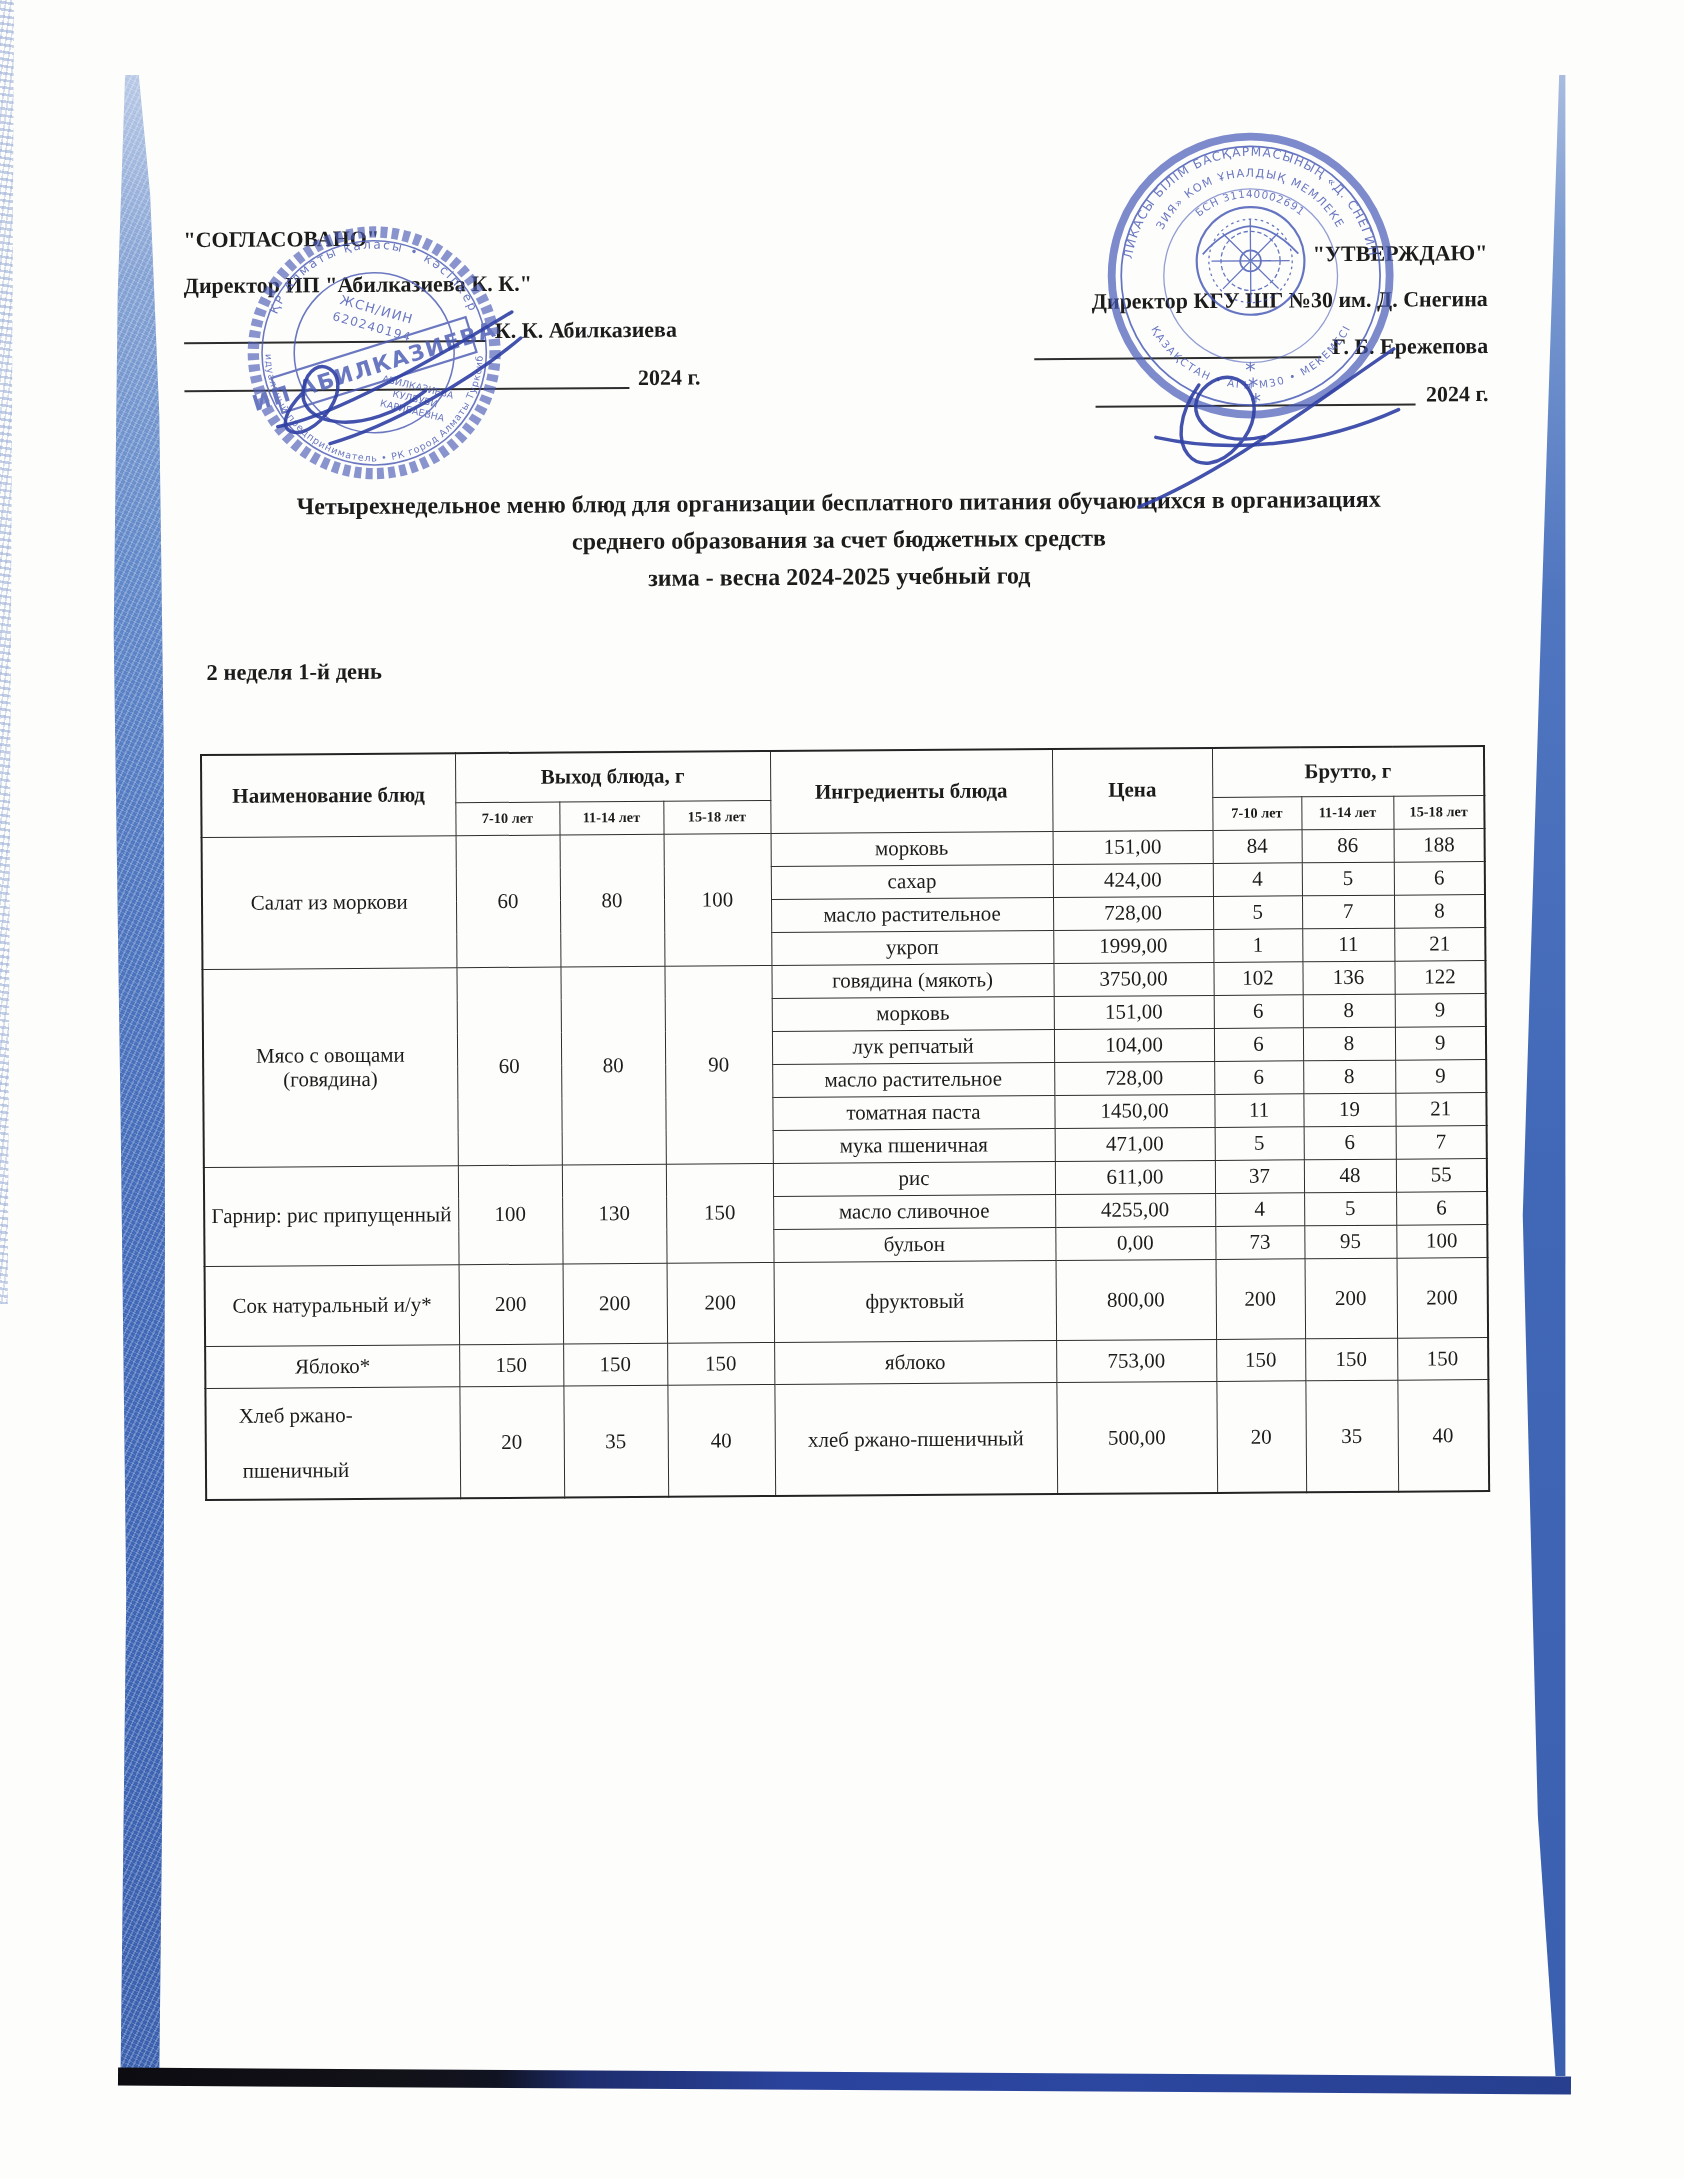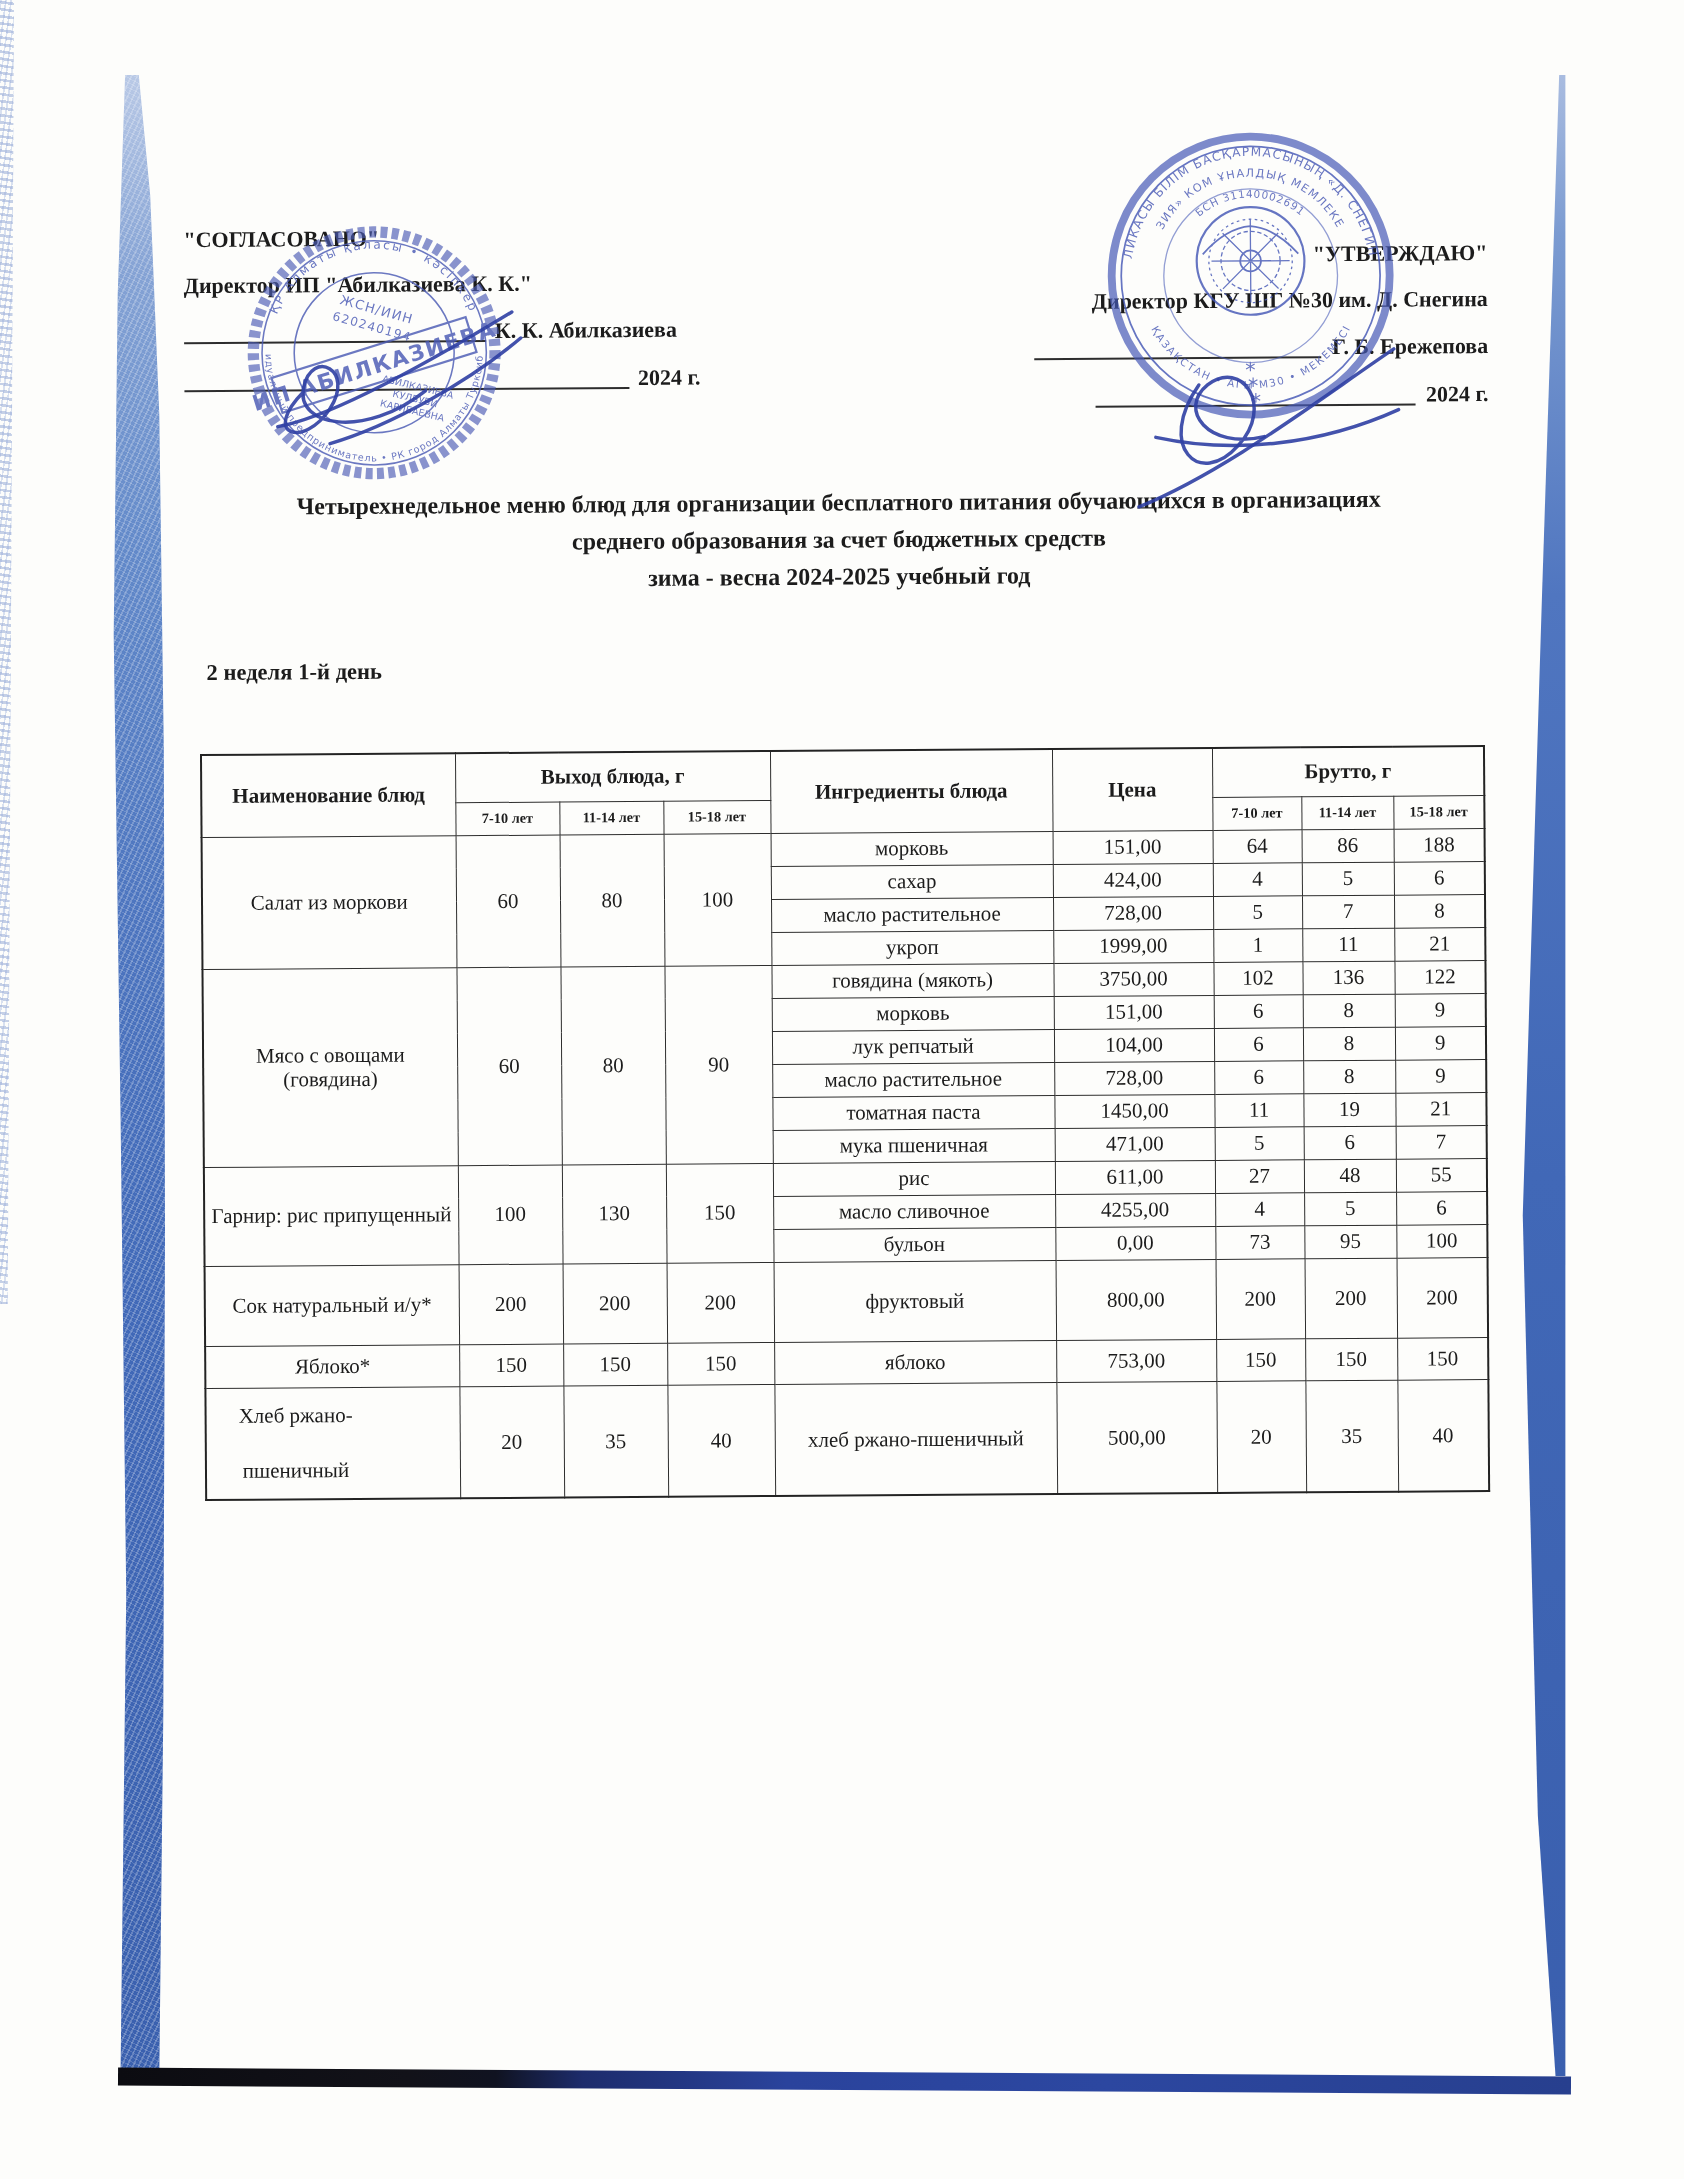--- a/index.html
+++ b/index.html
@@ -140,21 +140,21 @@
       </thead>
       <tbody>
 
         <tr class="std">
           <td class="dish grp" rowspan="4">Салат из моркови</td>
           <td class="out grp" rowspan="4">60</td>
           <td class="out grp" rowspan="4">80</td>
           <td class="out grp" rowspan="4">100</td>
           <td class="ing grp">морковь</td>
           <td class="grp">151,00</td>
-          <td class="grp">64</td>
+          <td class="grp">84</td>
           <td class="grp">86</td>
           <td class="grp">188</td>
         </tr>
         <tr class="std">
           <td class="ing">сахар</td>
           <td>424,00</td>
           <td>4</td>
           <td>5</td>
           <td>6</td>
         </tr>
@@ -220,21 +220,21 @@
           <td>7</td>
         </tr>
 
         <tr class="std">
           <td class="dish grp" rowspan="3">Гарнир: рис припущенный</td>
           <td class="out grp" rowspan="3">100</td>
           <td class="out grp" rowspan="3">130</td>
           <td class="out grp" rowspan="3">150</td>
           <td class="ing grp">рис</td>
           <td class="grp">611,00</td>
-          <td class="grp">27</td>
+          <td class="grp">37</td>
           <td class="grp">48</td>
           <td class="grp">55</td>
         </tr>
         <tr class="std">
           <td class="ing">масло сливочное</td>
           <td>4255,00</td>
           <td>4</td>
           <td>5</td>
           <td>6</td>
         </tr>

